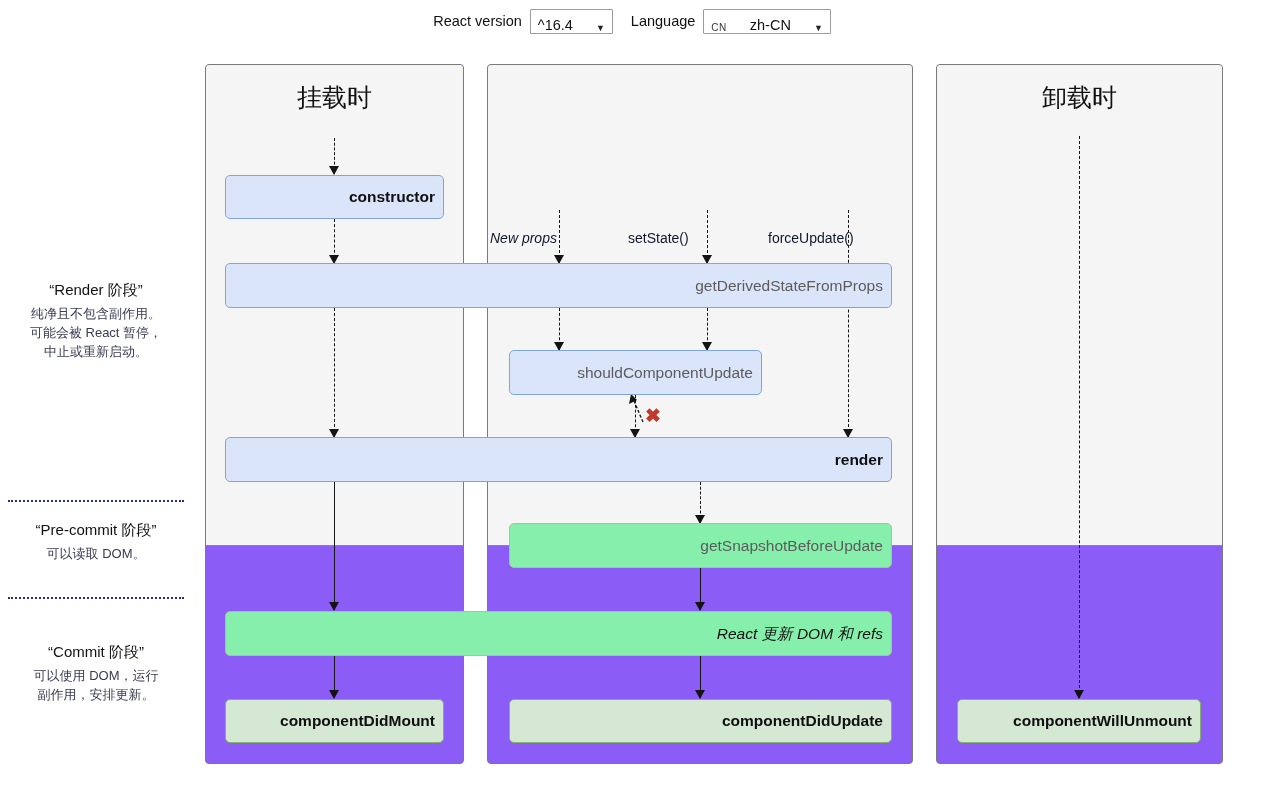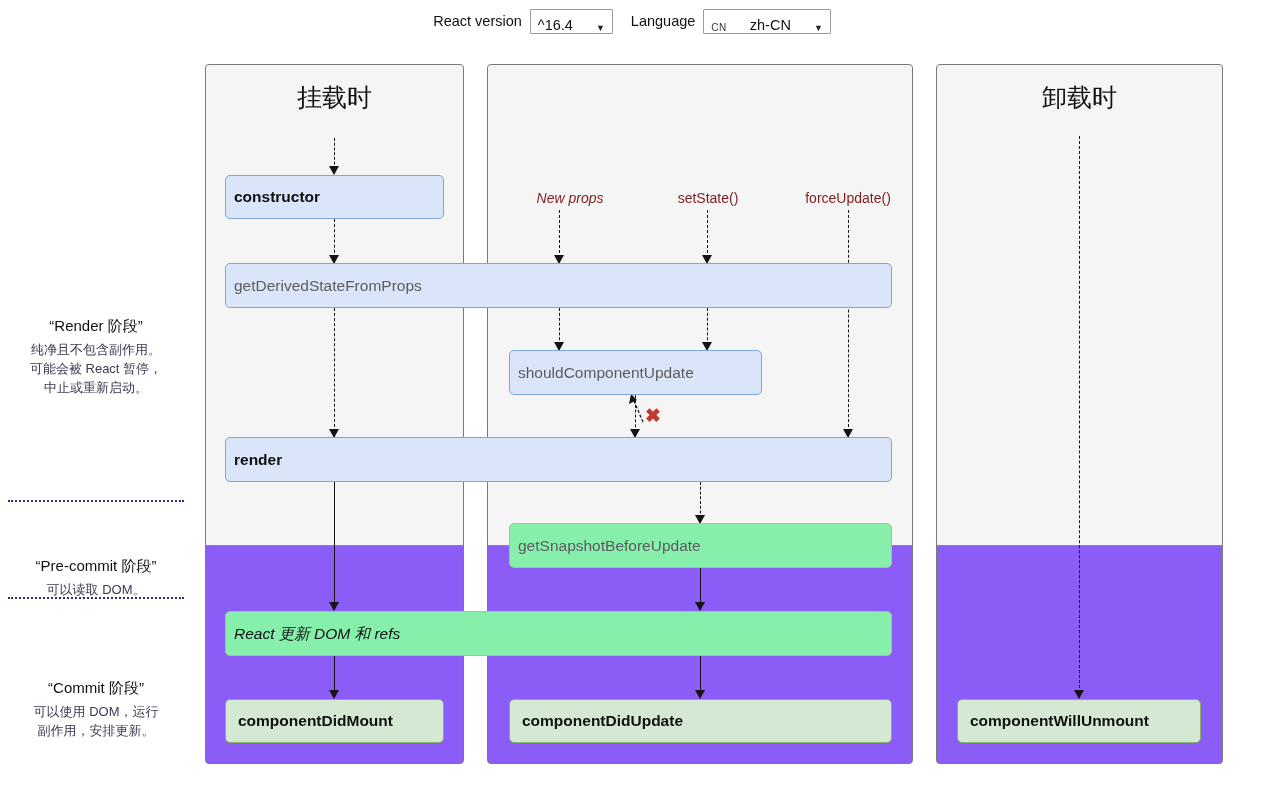--- a/index.html
+++ b/index.html
@@ -23,21 +23,21 @@
   .select {
     border: 1px solid #9b9b9b; background: #fff; border-radius: 1px;
     height: 25px; padding: 0 7px; display: flex; align-items: flex-end; gap: 23px;
     font-size: 14.5px; color: #111; cursor: pointer; white-space: nowrap;
   }
   .caret { font-size: 9px; line-height: 1; color: #222; }
   .flag { font-size: 10px; letter-spacing: .5px; color: #333; }
 
   
   .phase {
-    position: absolute; left: 0; width: 192px; text-align: center; color: #1c1c2e; margin-top: 36px;
+    position: absolute; left: 0; width: 192px; text-align: center; color: #1c1c2e;
   }
   .phase-title { font-size: 15px; color: #111; margin-bottom: 5px; white-space: nowrap; }
   .phase-desc { font-size: 13px; line-height: 1.45; color: #3a3a52; }
   .dotline {
     position: absolute; left: 8px; width: 176px; height: 0;
     border-top: 2px dotted #2c2c7a;
   }
 
   
   .panel {
@@ -50,34 +50,35 @@
     background: #f5f5f5; border-bottom: 1px solid #8a8a8a;
   }
   .panel-title {
     position: absolute; left: 0; right: 0; top: 20px;
     text-align: center; font-size: 25px; color: #111; line-height: 1;
   }
 
   
   .box {
     position: absolute; border-radius: 5px; display: flex;
-    align-items: center; justify-content: flex-start; text-align: center;
+    align-items: center; justify-content: flex-end; text-align: center;
     font-size: 15.5px; line-height: 1.15; padding: 0 8px;
   }
   .box.blue   { background: #dae5f9; border: 1px solid #7ea6dd; }
   .box.yellow { background: #86efac; border: 1px solid #d6b656; }
   .box.green  { background: #d5e8d4; border: 1px solid #82b366; padding-left: 12px; }
   .t-bold   { font-weight: bold; color: #101010; }
   .t-gray   { color: #5c5c5c; font-weight: normal; }
   .t-italic { font-style: italic; color: #111; }
 
   
   .trigger {
-    position: absolute; text-align: center; font-size: 14px; color: #7f1d1d;
+    position: absolute; font-size: 14px; color: #0f172a;
     white-space: nowrap;
+    margin-top: 40px;
   }
   .trigger.italic { font-style: italic; }
 
   
   .arrow { position: absolute; }
   .arrow .shaft {
     position: absolute; left: 0; top: 0; width: 0; height: 100%;
     border-left: 1.6px dashed #141414;
   }
   .arrow.solid .shaft { border-left: 1.6px solid #141414; }

